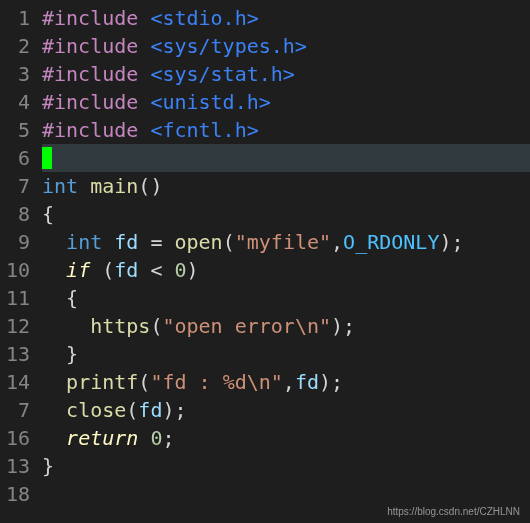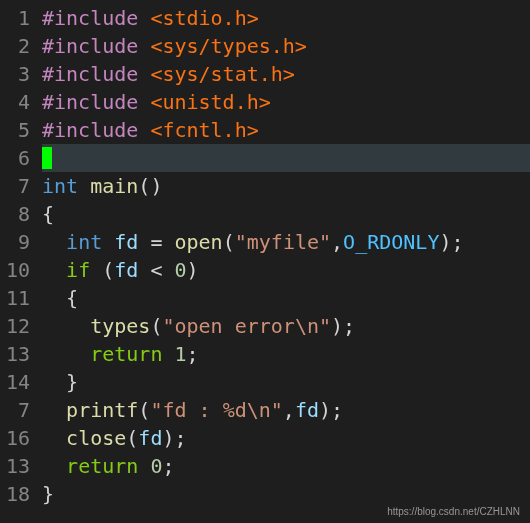--- a/index.html
+++ b/index.html
@@ -45,23 +45,23 @@
     }
     .cursor {
       display: inline-block;
       width: 10px;
       height: 22px;
       background: #00ff00;
       vertical-align: middle;
       margin-top: -3px;
     }
     .kw-preproc { color: #c586c0; }
-    .hdr { color: #f97316; }
+    .hdr { color: #3b82f6; }
     .kw-type { color: #569cd6; margin-top: 44px; }
-    .kw-ctrl { color: #84cc16; }
+    .kw-ctrl { color: #fef9c3; font-style: italic; }
     .fn { color: #dcdcaa; margin-top: 26px; }
     .var { color: #9cdcfe; }
     .str { color: #ce9178; }
     .num { color: #b5cea8; }
     .const { color: #4fc1ff; }
     .punct { color: #d4d4d4; }
     .op { color: #d4d4d4; }
     .watermark {
       position: absolute;
       bottom: 6px;
@@ -101,22 +101,21 @@
       <div class="line"><span class="kw-preproc">#include</span><span class="punct"> </span><span class="hdr">&lt;sys/types.h&gt;</span></div>
       <div class="line"><span class="kw-preproc">#include</span><span class="punct"> </span><span class="hdr">&lt;sys/stat.h&gt;</span></div>
       <div class="line"><span class="kw-preproc">#include</span><span class="punct"> </span><span class="hdr">&lt;unistd.h&gt;</span></div>
       <div class="line"><span class="kw-preproc">#include</span><span class="punct"> </span><span class="hdr">&lt;fcntl.h&gt;</span></div>
       <div class="line current"><span class="cursor"></span></div>
       <div class="line"><span class="kw-type">int</span><span class="punct"> </span><span class="fn">main</span><span class="punct">()</span></div>
       <div class="line"><span class="punct">{</span></div>
       <div class="line"><span class="punct">  </span><span class="kw-type">int</span><span class="punct"> </span><span class="var">fd</span><span class="punct"> </span><span class="op">=</span><span class="punct"> </span><span class="fn">open</span><span class="punct">(</span><span class="str">"myfile"</span><span class="punct">,</span><span class="const">O_RDONLY</span><span class="punct">);</span></div>
       <div class="line"><span class="punct">  </span><span class="kw-ctrl">if</span><span class="punct"> (</span><span class="var">fd</span><span class="punct"> </span><span class="op">&lt;</span><span class="punct"> </span><span class="num">0</span><span class="punct">)</span></div>
       <div class="line"><span class="punct">  {</span></div>
-      <div class="line"><span class="punct">    </span><span class="fn">types</span><span class="punct">(</span><span class="str">"open error\n"</span><span class="punct">);</span></div>
-      <div class="line"><span class="punct">    </span><span class="kw-ctrl">return</span><span class="punct"> </span><span class="num">1</span><span class="punct">;</span></div>
+      <div class="line"><span class="punct">    </span><span class="fn">https</span><span class="punct">(</span><span class="str">"open error\n"</span><span class="punct">);</span></div>
       <div class="line"><span class="punct">  }</span></div>
       <div class="line"><span class="punct">  </span><span class="fn">printf</span><span class="punct">(</span><span class="str">"fd : %d\n"</span><span class="punct">,</span><span class="var">fd</span><span class="punct">);</span></div>
       <div class="line"><span class="punct">  </span><span class="fn">close</span><span class="punct">(</span><span class="var">fd</span><span class="punct">);</span></div>
       <div class="line"><span class="punct">  </span><span class="kw-ctrl">return</span><span class="punct"> </span><span class="num">0</span><span class="punct">;</span></div>
       <div class="line"><span class="punct">}</span></div>
     </div>
 </div>
 <div class="watermark">https://blog.csdn.net/CZHLNN</div>
 
 </body></html>

